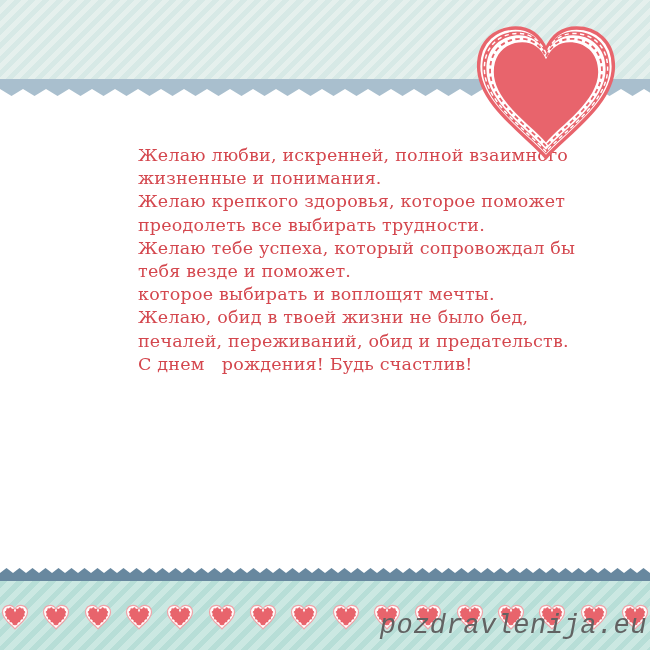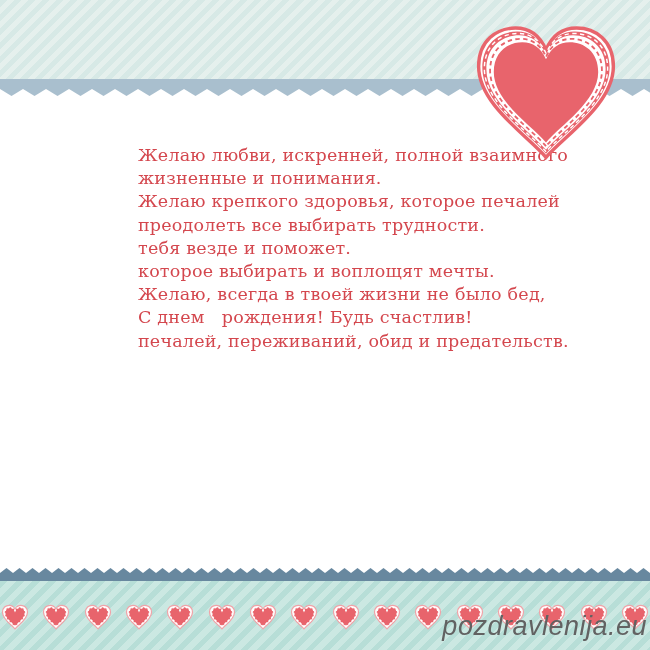--- a/index.html
+++ b/index.html
@@ -52,21 +52,21 @@
   }
   .hearts-border {
     position: absolute; left: 0; top: 22px; width: 650px; height: 28px;
     display: flex; justify-content: space-between; align-items: center;
   }
   .sheart { width: 30px; height: 28px; flex: 0 0 auto; }
 
   
   .watermark {
     position: absolute; right: 3px; top: 611px;
-    font-family: Liberation Sans, sans-serif;
+    font-family: Liberation Mono, monospace;
     font-style: italic;
     font-size: 27px;
     color: #626262;
     letter-spacing: 0.5px;
   }
 </style>
 </head>
 <body>
 
 <div id="card">
@@ -88,27 +88,28 @@
         <path d="M0,0 H23 V10 L11.5,17 L0,10 Z" fill="#a9bfce"></path>
       </pattern>
     </defs>
     <rect width="650" height="17" fill="url(#zz-top)"></rect>
   </svg>
 
   <div class="message-panel"></div>
   <div class="greeting-message">
     <div class="message-line">Желаю любви, искренней, полной взаимного</div>
     <div class="message-line">жизненные и понимания.</div>
-    <div class="message-line">Желаю крепкого здоровья, которое печалей</div>
+    <div class="message-line">Желаю крепкого здоровья, которое поможет</div>
     <div class="message-line">преодолеть все выбирать трудности.</div>
+    <div class="message-line">Желаю тебе успеха, который сопровождал бы</div>
     <div class="message-line">тебя везде и поможет.</div>
     <div class="message-line">которое выбирать и воплощят мечты.</div>
-    <div class="message-line">Желаю, всегда в твоей жизни не было бед,</div>
+    <div class="message-line">Желаю, обид в твоей жизни не было бед,</div>
+    <div class="message-line">печалей, переживаний, обид и предательств.</div>
     <div class="message-line">С днем   рождения! Будь счастлив!</div>
-    <div class="message-line">печалей, переживаний, обид и предательств.</div>
   </div>
 
   <svg class="big-heart" viewBox="0 0 100 90" aria-hidden="true">
     <path d="M50,87 C38,73 7,53 7,29 C7,12.5 18.5,4.5 30.5,4.5 C39,4.5 46,9 50,18.5 C54,9 61,4.5 69.5,4.5 C81.5,4.5 93,12.5 93,29 C93,53 62,73 50,87 Z" fill="#ffffff" stroke="#e8646c" stroke-width="2.2"></path>
     <path d="M50,87 C38,73 7,53 7,29 C7,12.5 18.5,4.5 30.5,4.5 C39,4.5 46,9 50,18.5 C54,9 61,4.5 69.5,4.5 C81.5,4.5 93,12.5 93,29 C93,53 62,73 50,87 Z" transform="translate(50,45) scale(0.945) translate(-50,-45)" fill="#e8646c"></path>
     <path d="M50,87 C38,73 7,53 7,29 C7,12.5 18.5,4.5 30.5,4.5 C39,4.5 46,9 50,18.5 C54,9 61,4.5 69.5,4.5 C81.5,4.5 93,12.5 93,29 C93,53 62,73 50,87 Z" transform="translate(50,45) scale(0.915) translate(-50,-45)" fill="none" stroke="#ffffff" stroke-width="1" stroke-dasharray="3 2.4"></path>
     <path d="M50,87 C38,73 7,53 7,29 C7,12.5 18.5,4.5 30.5,4.5 C39,4.5 46,9 50,18.5 C54,9 61,4.5 69.5,4.5 C81.5,4.5 93,12.5 93,29 C93,53 62,73 50,87 Z" transform="translate(50,45) scale(0.885) translate(-50,-45)" fill="#ffffff"></path>
     <path d="M50,87 C38,73 7,53 7,29 C7,12.5 18.5,4.5 30.5,4.5 C39,4.5 46,9 50,18.5 C54,9 61,4.5 69.5,4.5 C81.5,4.5 93,12.5 93,29 C93,53 62,73 50,87 Z" transform="translate(50,45) scale(0.83) translate(-50,-45)" fill="none" stroke="#e8646c" stroke-width="1.4" stroke-dasharray="3.4 2.6"></path>
     <path d="M50,87 C38,73 7,53 7,29 C7,12.5 18.5,4.5 30.5,4.5 C39,4.5 46,9 50,18.5 C54,9 61,4.5 69.5,4.5 C81.5,4.5 93,12.5 93,29 C93,53 62,73 50,87 Z" transform="translate(50,45) scale(0.775) translate(-50,-45)" fill="#e8646c"></path>
   </svg>

